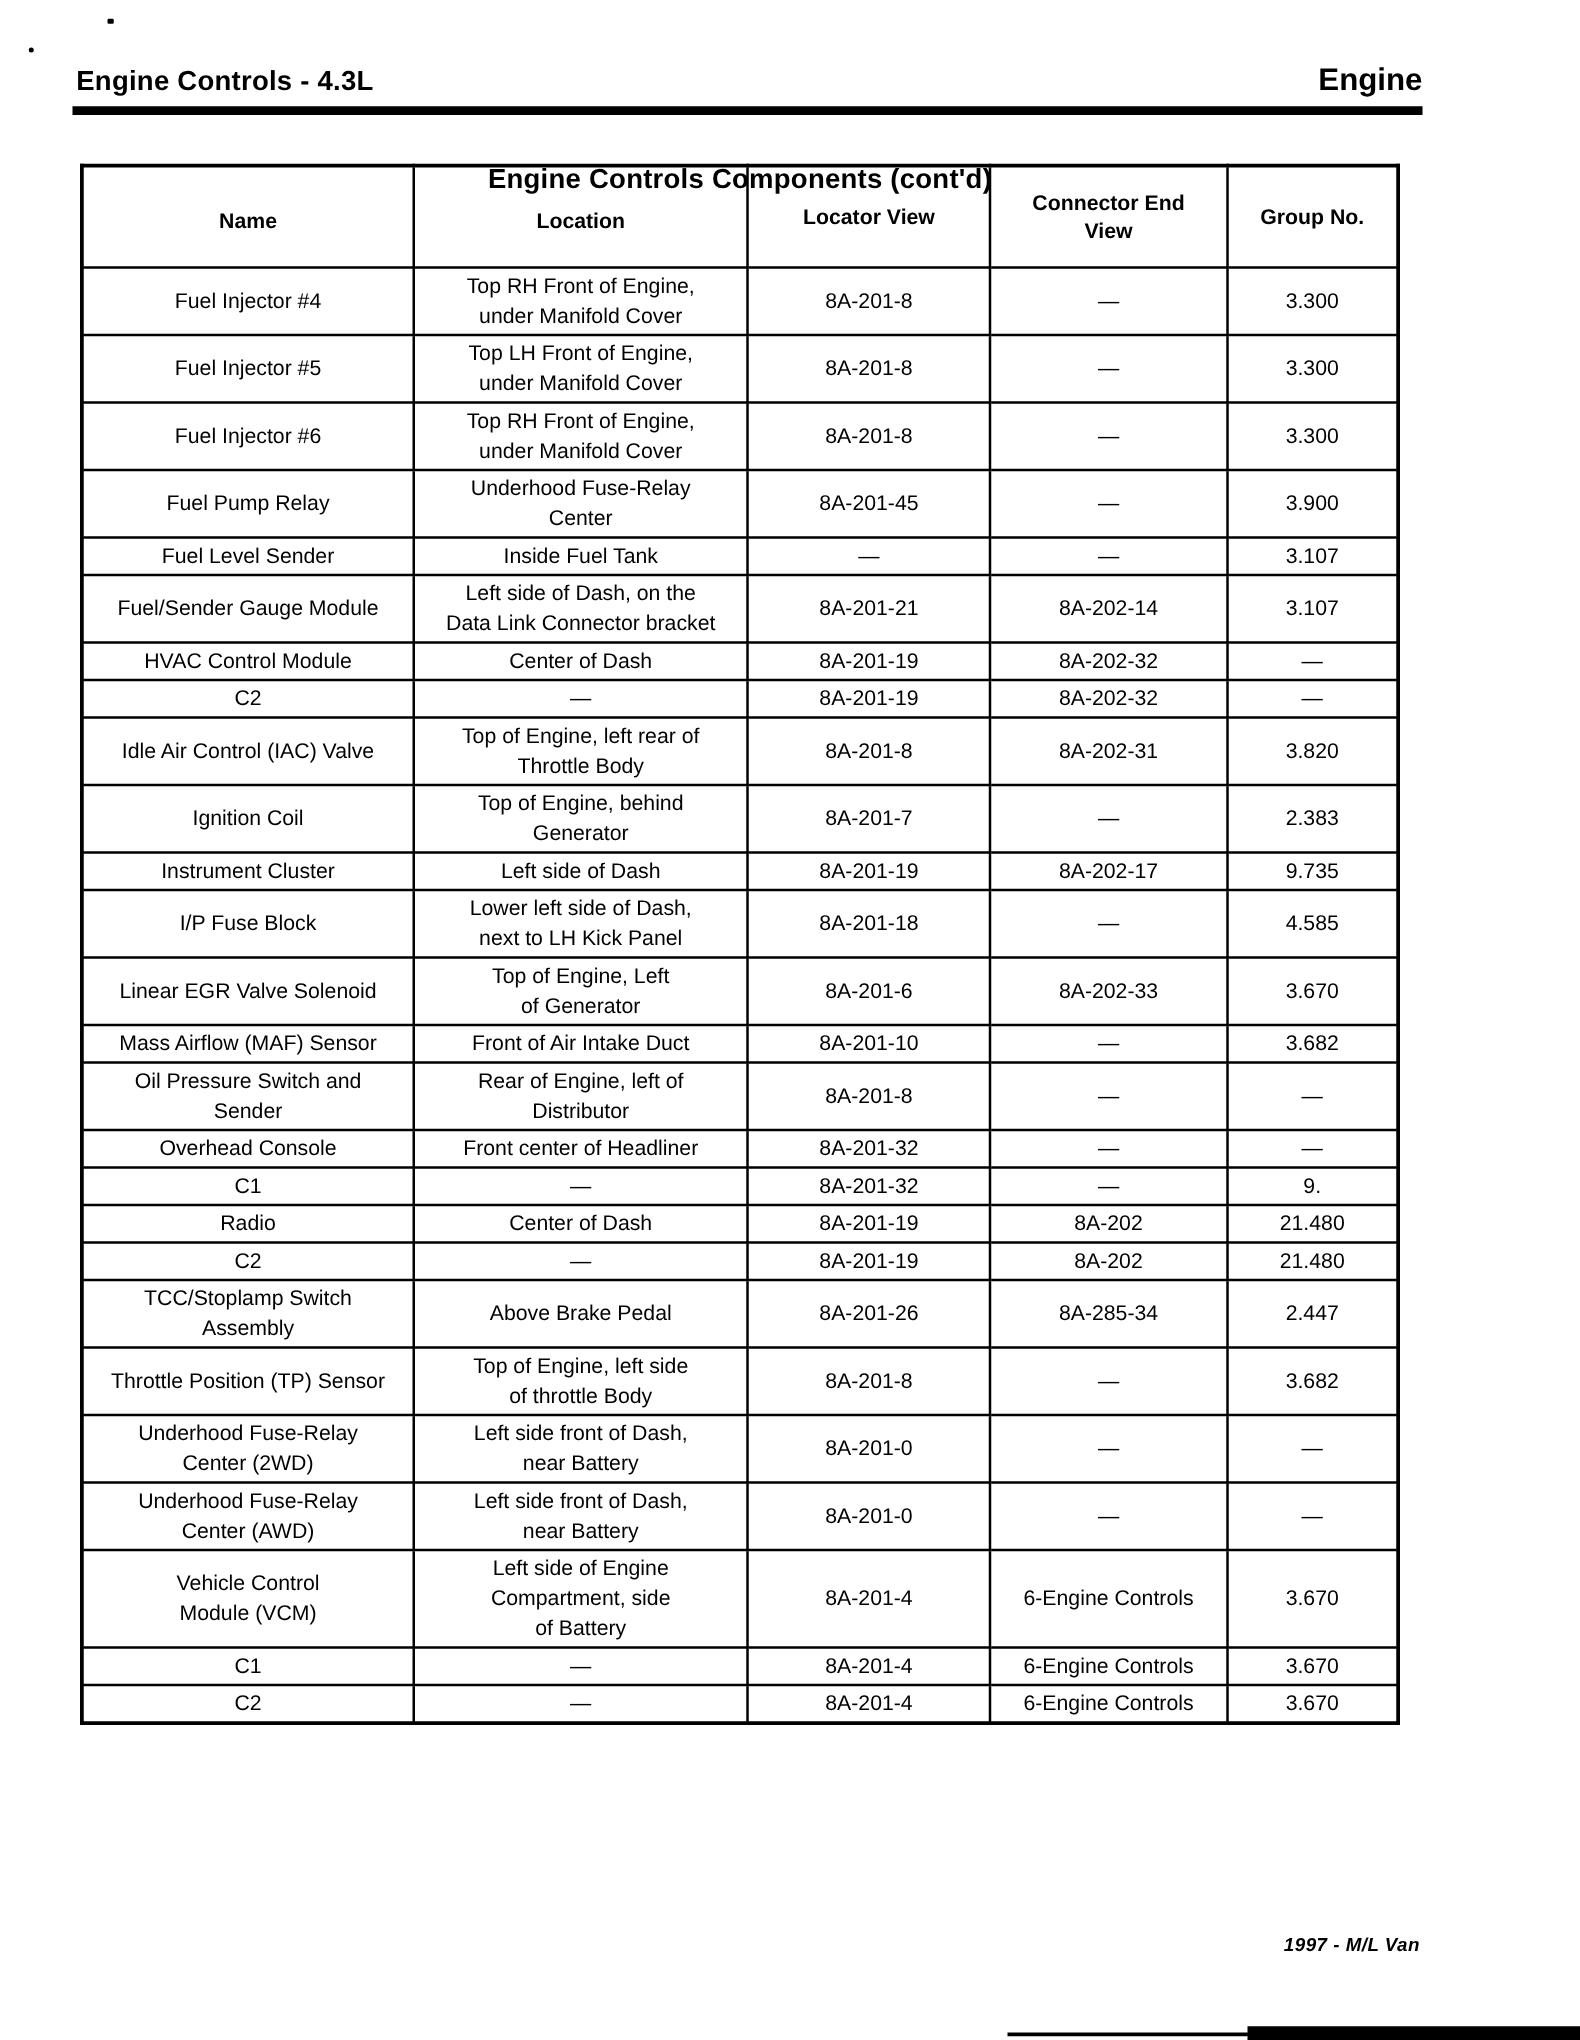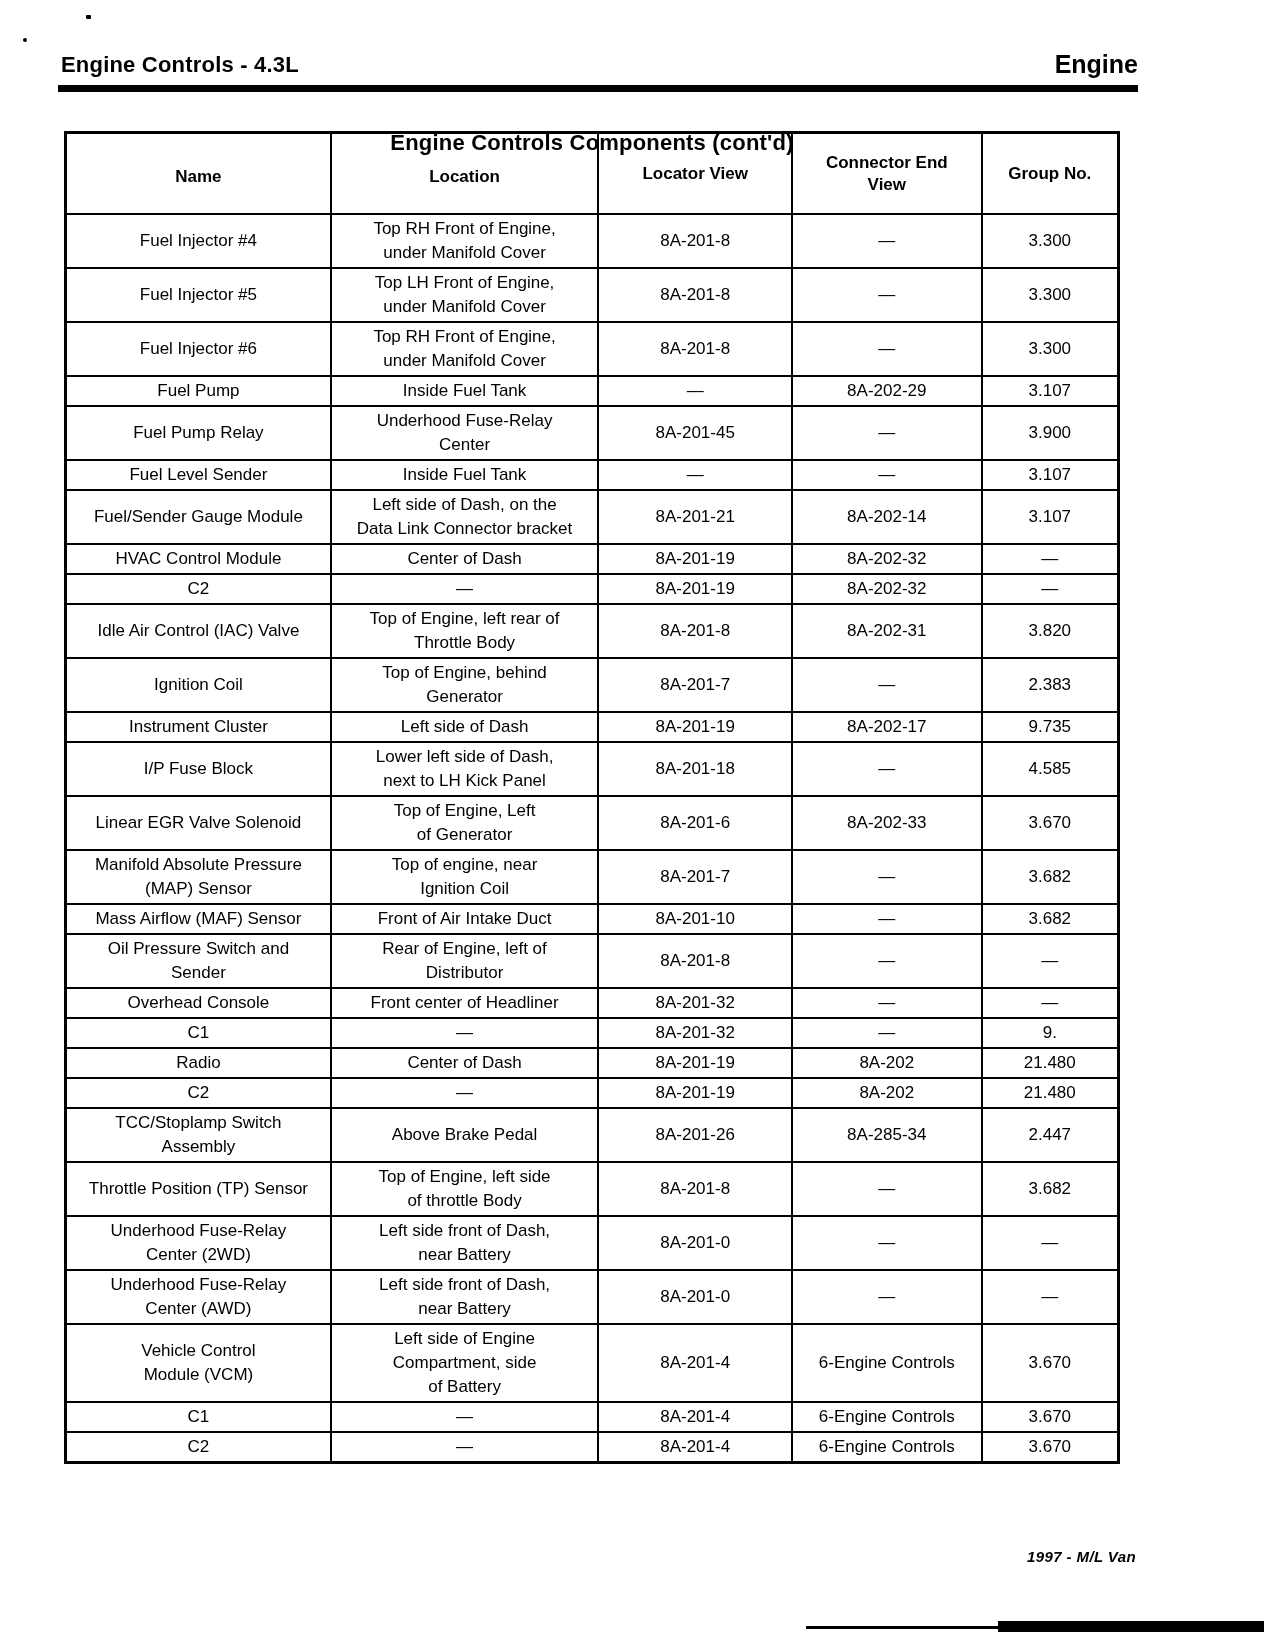--- a/index.html
+++ b/index.html
@@ -120,27 +120,20 @@
       </tr>
       <tr>
         <td>Fuel Injector #6</td>
         <td>Top RH Front of Engine,
 under Manifold Cover</td>
         <td>8A-201-8</td>
         <td>—</td>
         <td>3.300</td>
       </tr>
       <tr>
-        <td>Fuel Pump</td>
-        <td>Inside Fuel Tank</td>
-        <td>—</td>
-        <td>8A-202-29</td>
-        <td>3.107</td>
-      </tr>
-      <tr>
         <td>Fuel Pump Relay</td>
         <td>Underhood Fuse-Relay
 Center</td>
         <td>8A-201-45</td>
         <td>—</td>
         <td>3.900</td>
       </tr>
       <tr>
         <td>Fuel Level Sender</td>
         <td>Inside Fuel Tank</td>
@@ -201,29 +194,20 @@
         <td>—</td>
         <td>4.585</td>
       </tr>
       <tr>
         <td>Linear EGR Valve Solenoid</td>
         <td>Top of Engine, Left
 of Generator</td>
         <td>8A-201-6</td>
         <td>8A-202-33</td>
         <td>3.670</td>
-      </tr>
-      <tr>
-        <td>Manifold Absolute Pressure
-(MAP) Sensor</td>
-        <td>Top of engine, near
-Ignition Coil</td>
-        <td>8A-201-7</td>
-        <td>—</td>
-        <td>3.682</td>
       </tr>
       <tr>
         <td>Mass Airflow (MAF) Sensor</td>
         <td>Front of Air Intake Duct</td>
         <td>8A-201-10</td>
         <td>—</td>
         <td>3.682</td>
       </tr>
       <tr>
         <td>Oil Pressure Switch and

